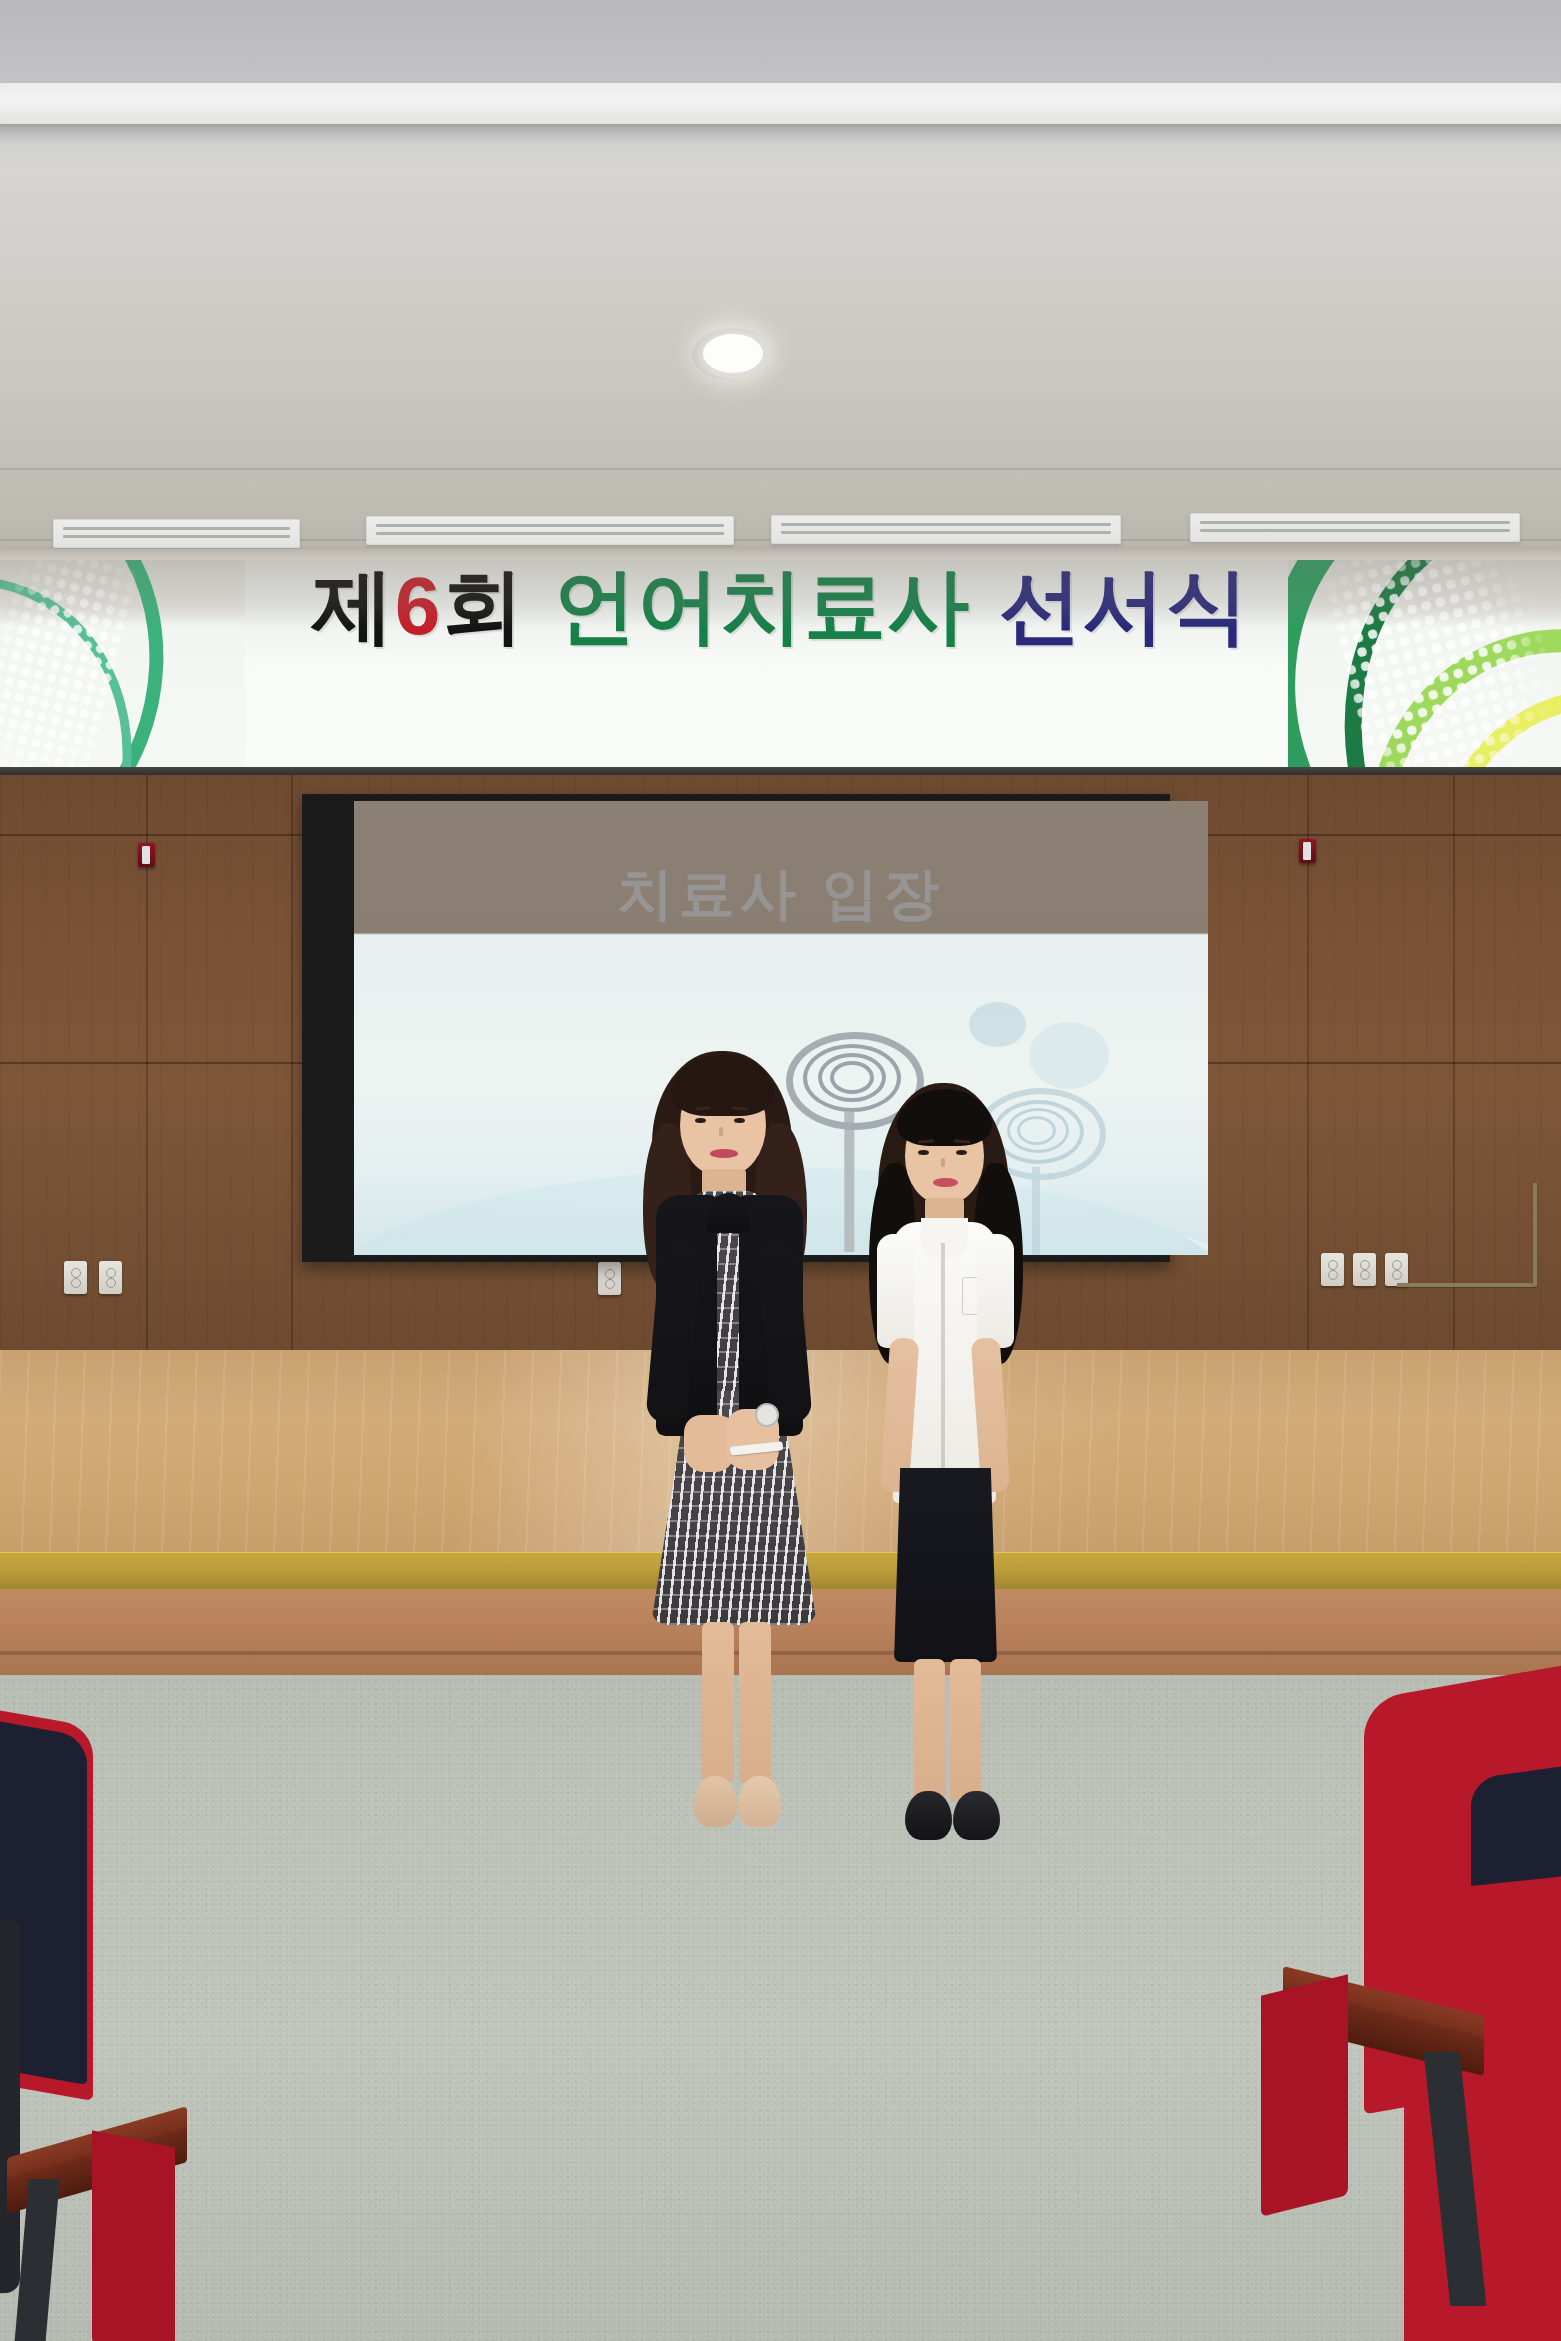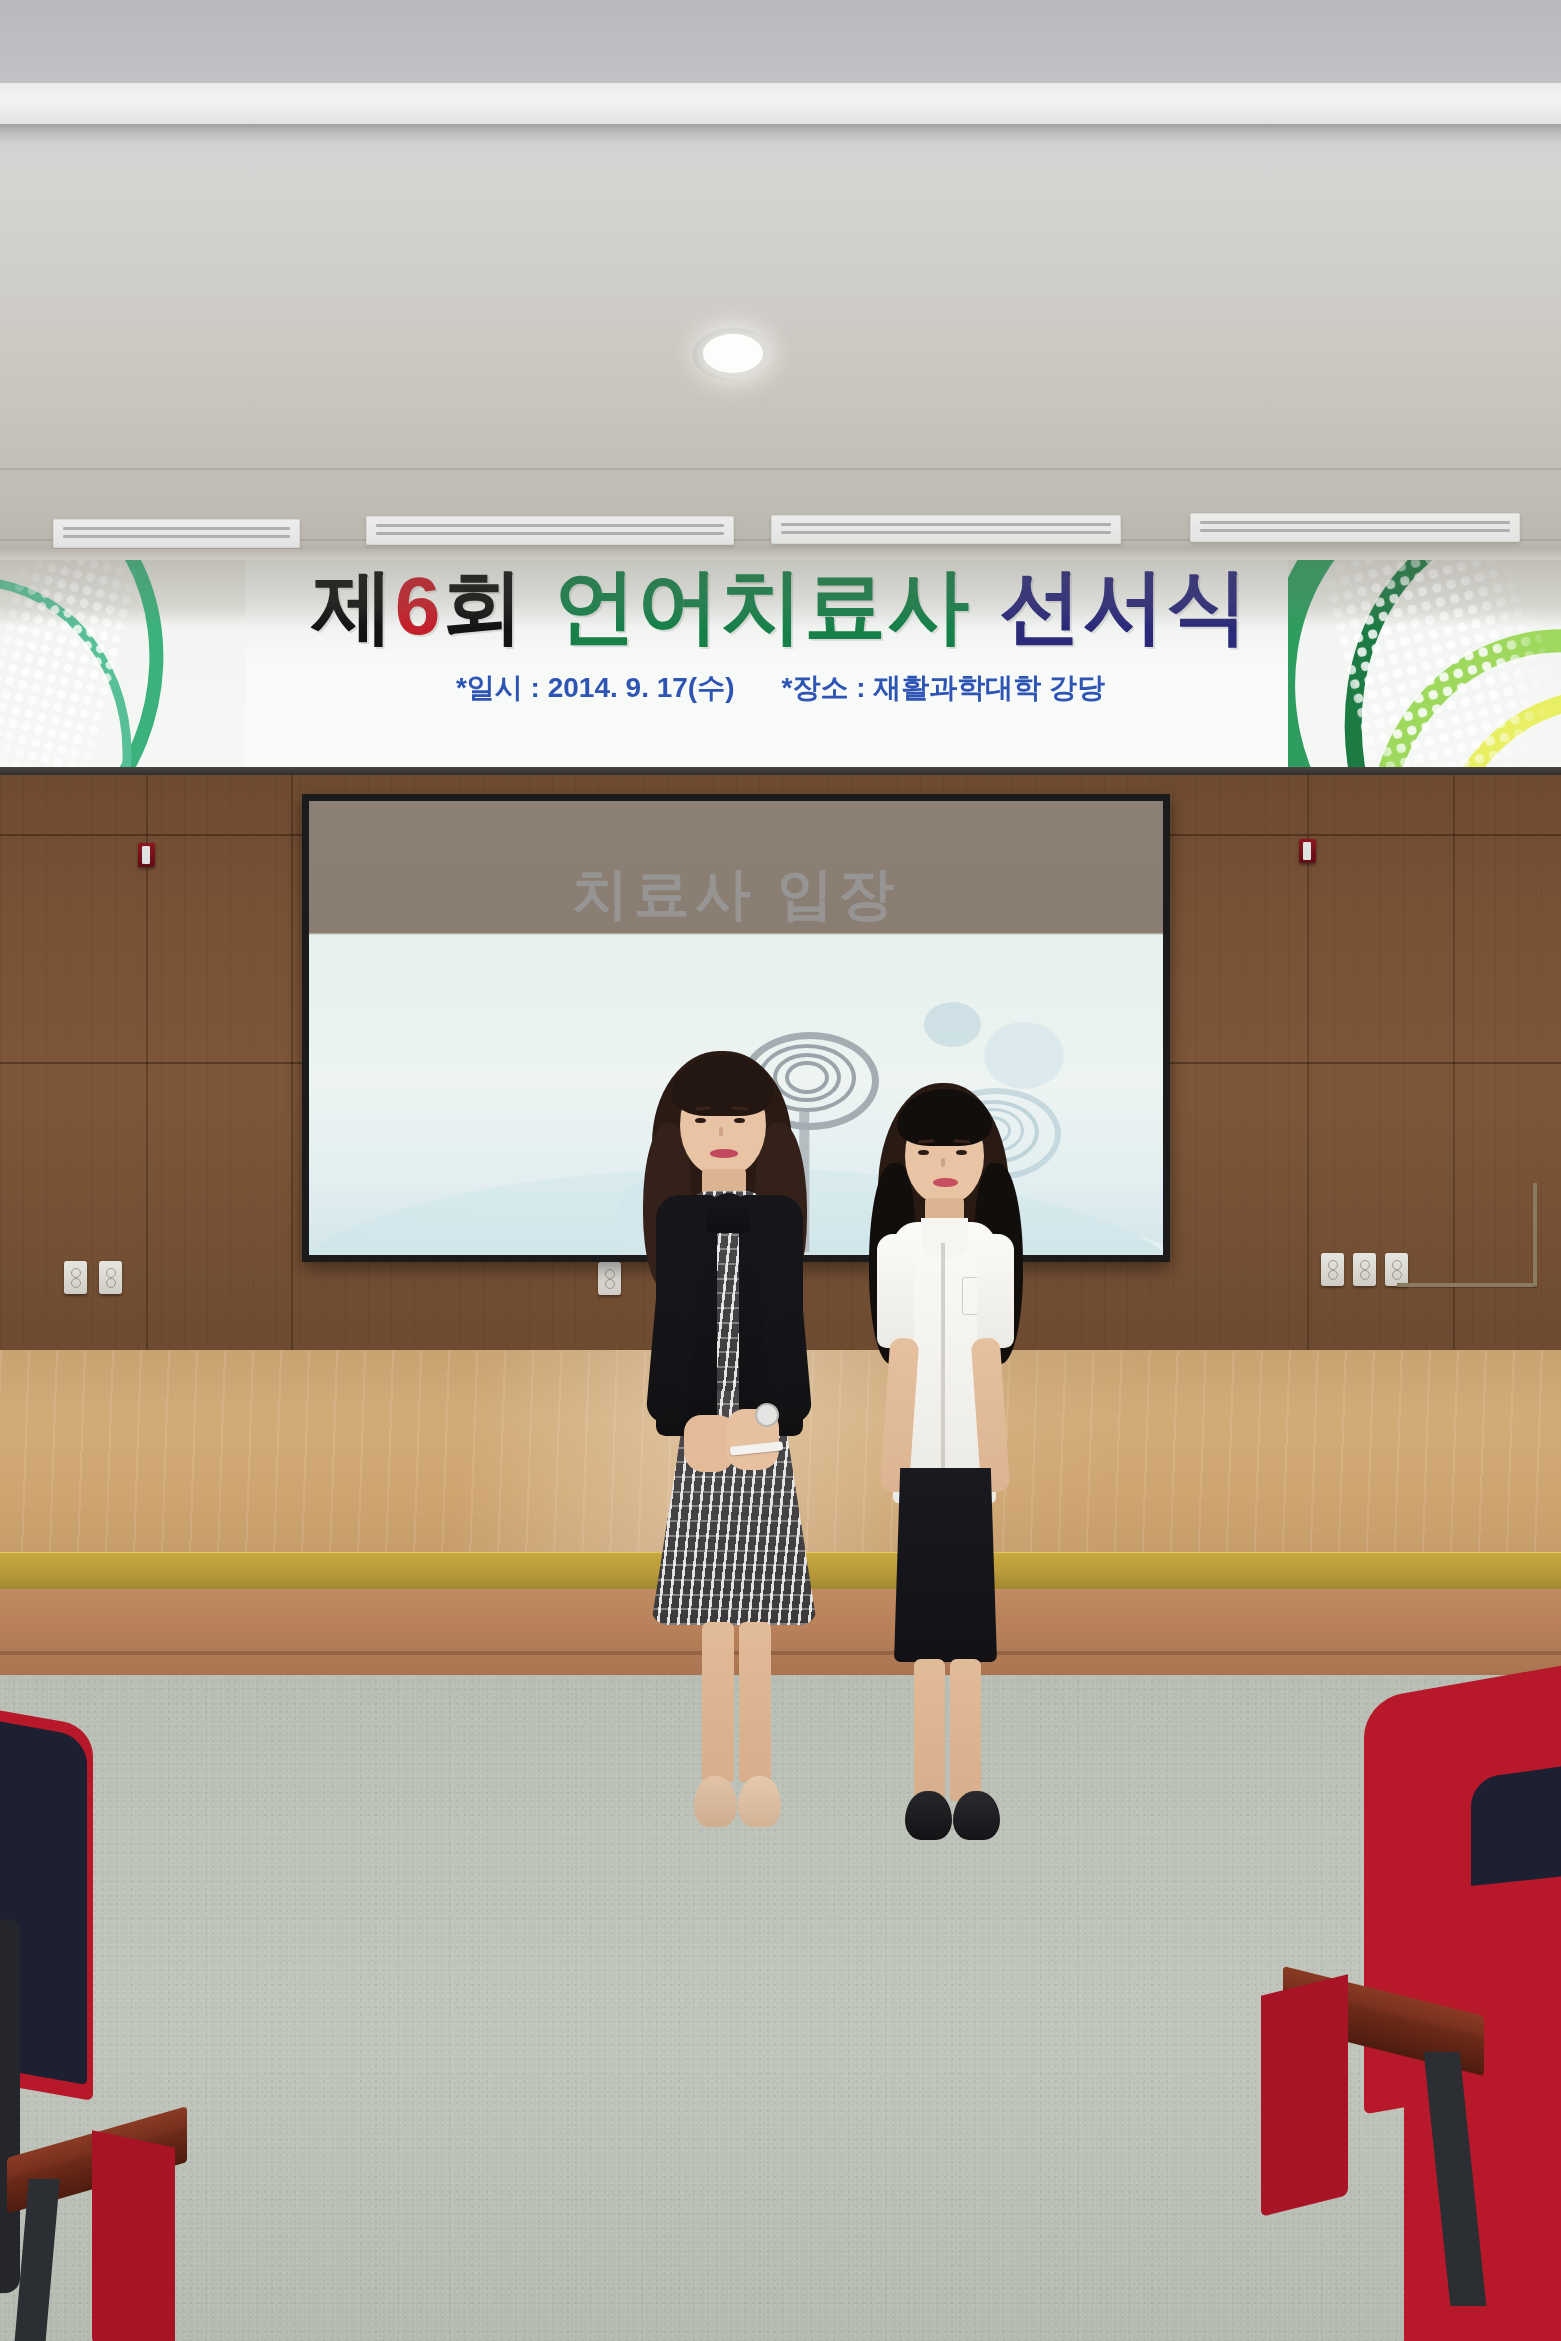--- a/index.html
+++ b/index.html
@@ -205,20 +205,21 @@
     position:absolute;left:302px;top:794px;width:868px;height:468px;
     background:#1b1b1b;
     box-shadow:0 6.7px 16px rgba(0,0,0,.4);
     padding:6.7px;
     box-sizing:border-box;
   }
   .screen-inner{
     position:relative;width:100%;height:100%;
     background:linear-gradient(180deg,#8c7f74 0%,#8a7d72 29%,#e6f0ee 29.5%,#edf4f2 62%,#e2eef0 84%,#d3e6ea 100%);
     overflow:hidden;
+    margin-left:45px;
   }
   .screen-title{
     position:absolute;left:0;right:0;top:56px;text-align:center;
     font-size:56px;font-weight:bold;color:#9a9a9a;letter-spacing:5.3px;
     opacity:.85;
   }
   .tree{position:absolute;}
   .tree .stem{position:absolute;left:50%;transform:translateX(-50%);background:#b6bdc1;}
   .tree .ring{position:absolute;border-radius:50%;border-style:solid;}
   .blob{position:absolute;border-radius:50%;background:#cfe0e6;opacity:.7;}
@@ -350,23 +351,20 @@
     <div class="swirl swirl-r2"></div>
     <div class="swirl swirl-r1"></div>
     <div class="dots-r"></div>
 
     <div class="banner-paper"></div>
 
     <div class="banner-title">
       <span class="t-black">제</span><span class="t-red">6</span><span class="t-black">회</span><span class="sp"></span><span class="t-green">언어치료사</span><span class="sp"></span><span class="t-blue">선서식</span>
     </div>
 
-    <div class="banner-sub1">
-      <span>*일시 : 2014. 9. 17(수)</span><span class="gap"></span><span>*장소 : 재활과학대학 강당</span>
-    </div>
 
 
     <div class="banner-shade"></div>
     <div class="banner-top-rail"></div>
     <div class="banner-bottom-rail"></div>
   </div>
 
   <div class="wall-wood">
     <div class="wall-seam-h" style="top:59px;"></div>
     <div class="wall-seam-h" style="top:287px;"></div>

